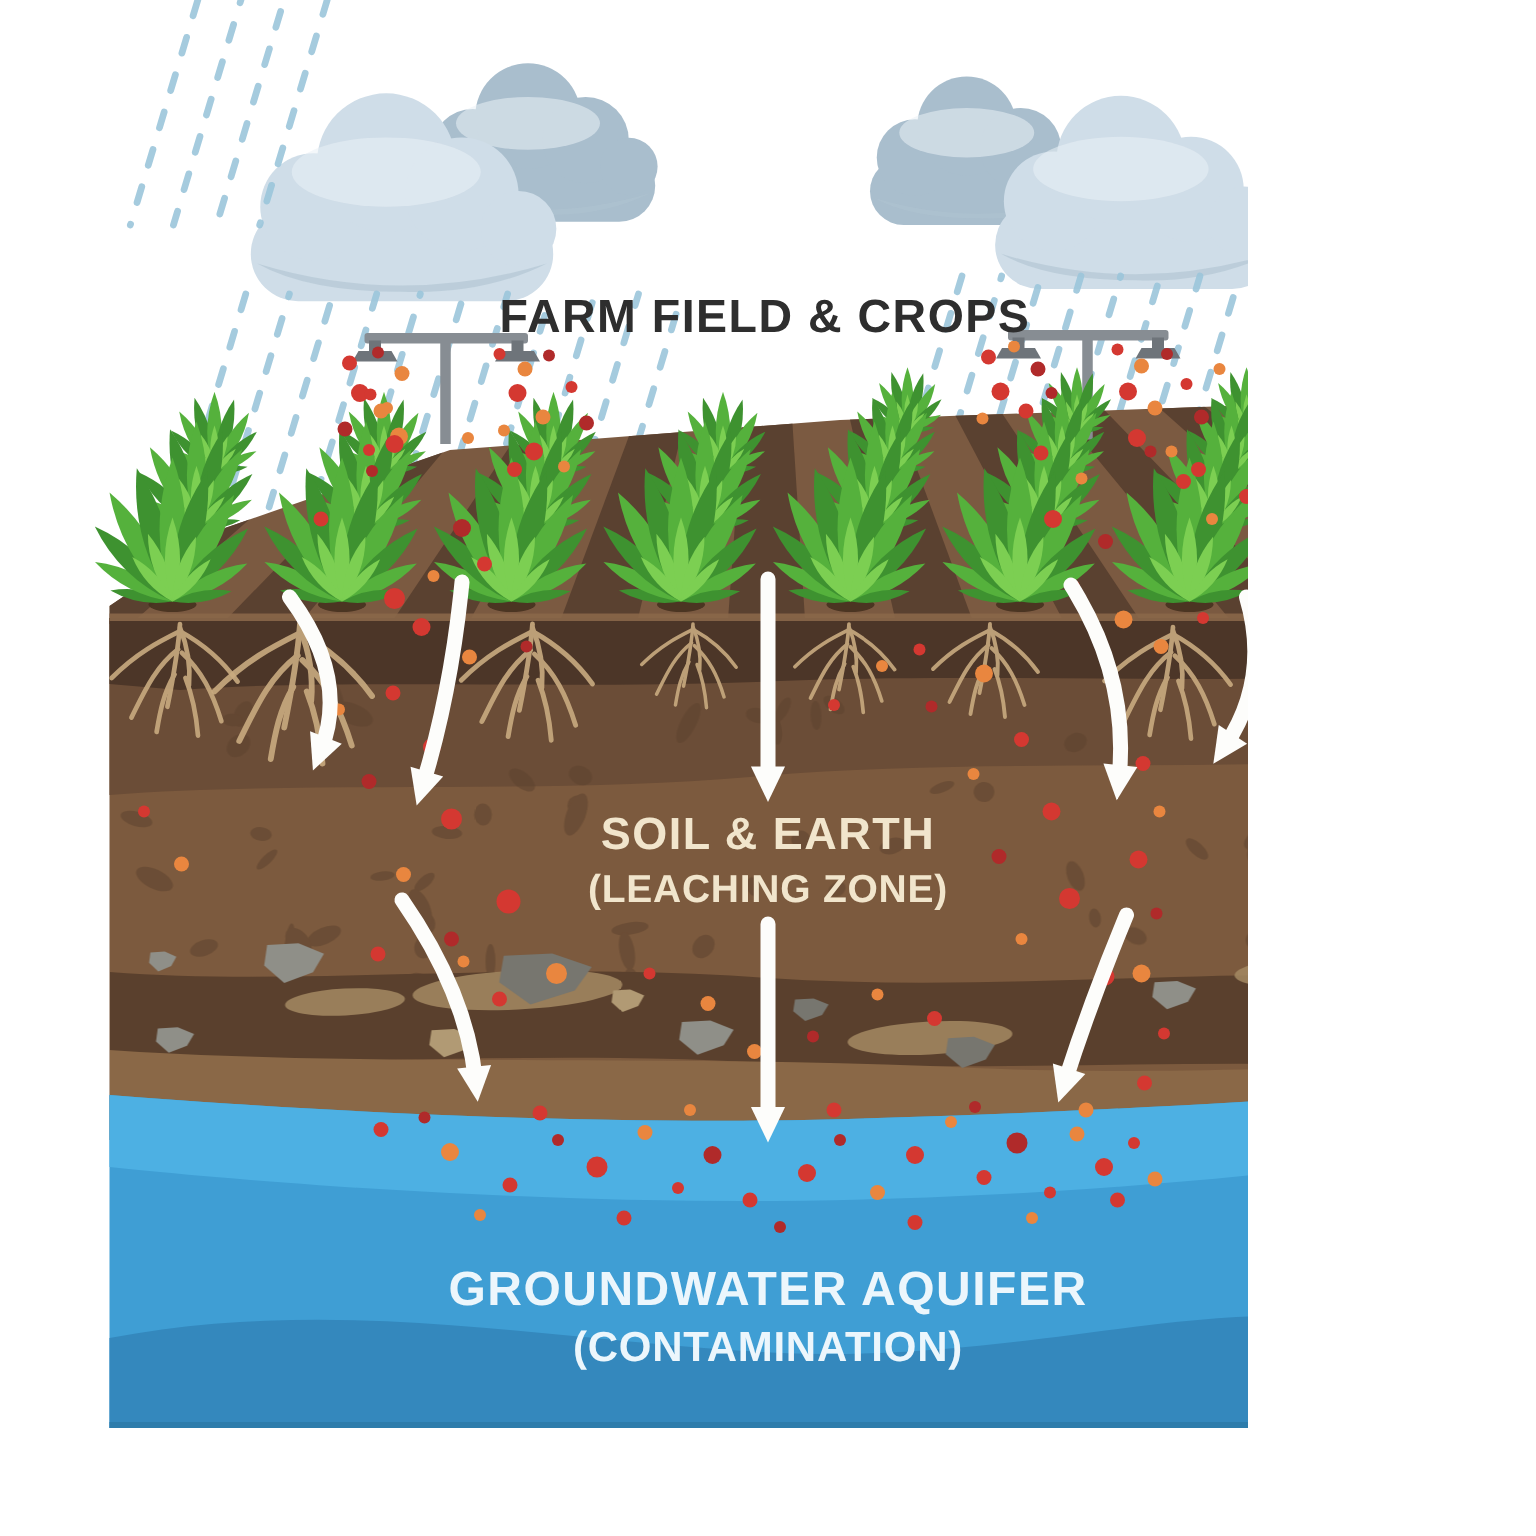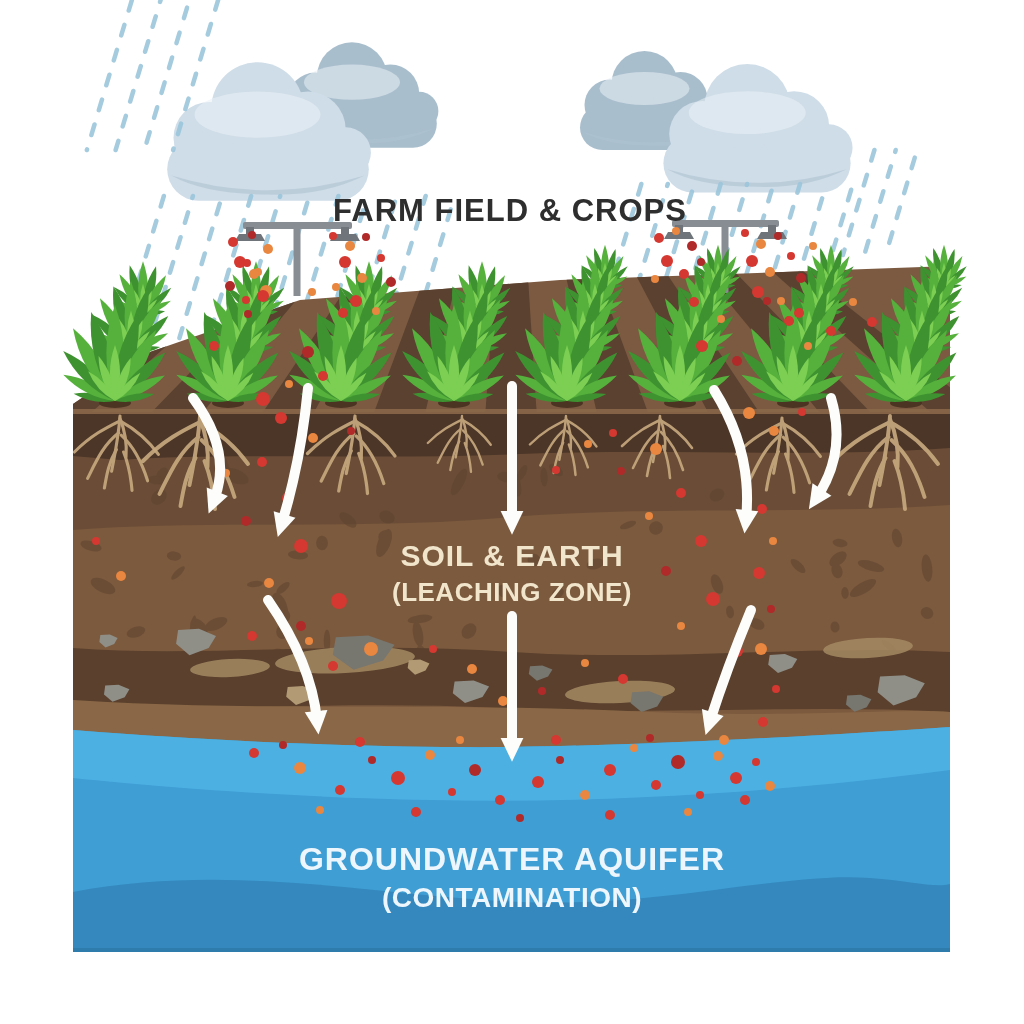--- a/index.html
+++ b/index.html
@@ -1,16 +1,16 @@
 <!DOCTYPE html>
 <html><head>
 <meta charset="utf-8">
 <style>
   html,body{margin:0;padding:0;background:#ffffff;}
-  #stage{position:relative;width:1024px;height:1024px;background:#ffffff;overflow:hidden;}
+  #stage{position:relative;width:832px;height:1024px;background:#ffffff;overflow:hidden;}
   svg{display:block;width:1024px;height:1024px;}
   .title {font:700 31px "Liberation Sans",sans-serif;letter-spacing:1px;}
   .soil1 {font:700 30px "Liberation Sans",sans-serif;letter-spacing:1px;}
   .soil2 {font:700 26px "Liberation Sans",sans-serif;letter-spacing:0.5px;}
   .water1{font:700 32px "Liberation Sans",sans-serif;letter-spacing:1px;}
   .water2{font:700 28px "Liberation Sans",sans-serif;letter-spacing:0.5px;}
 </style>
 </head>
 <body>
 

